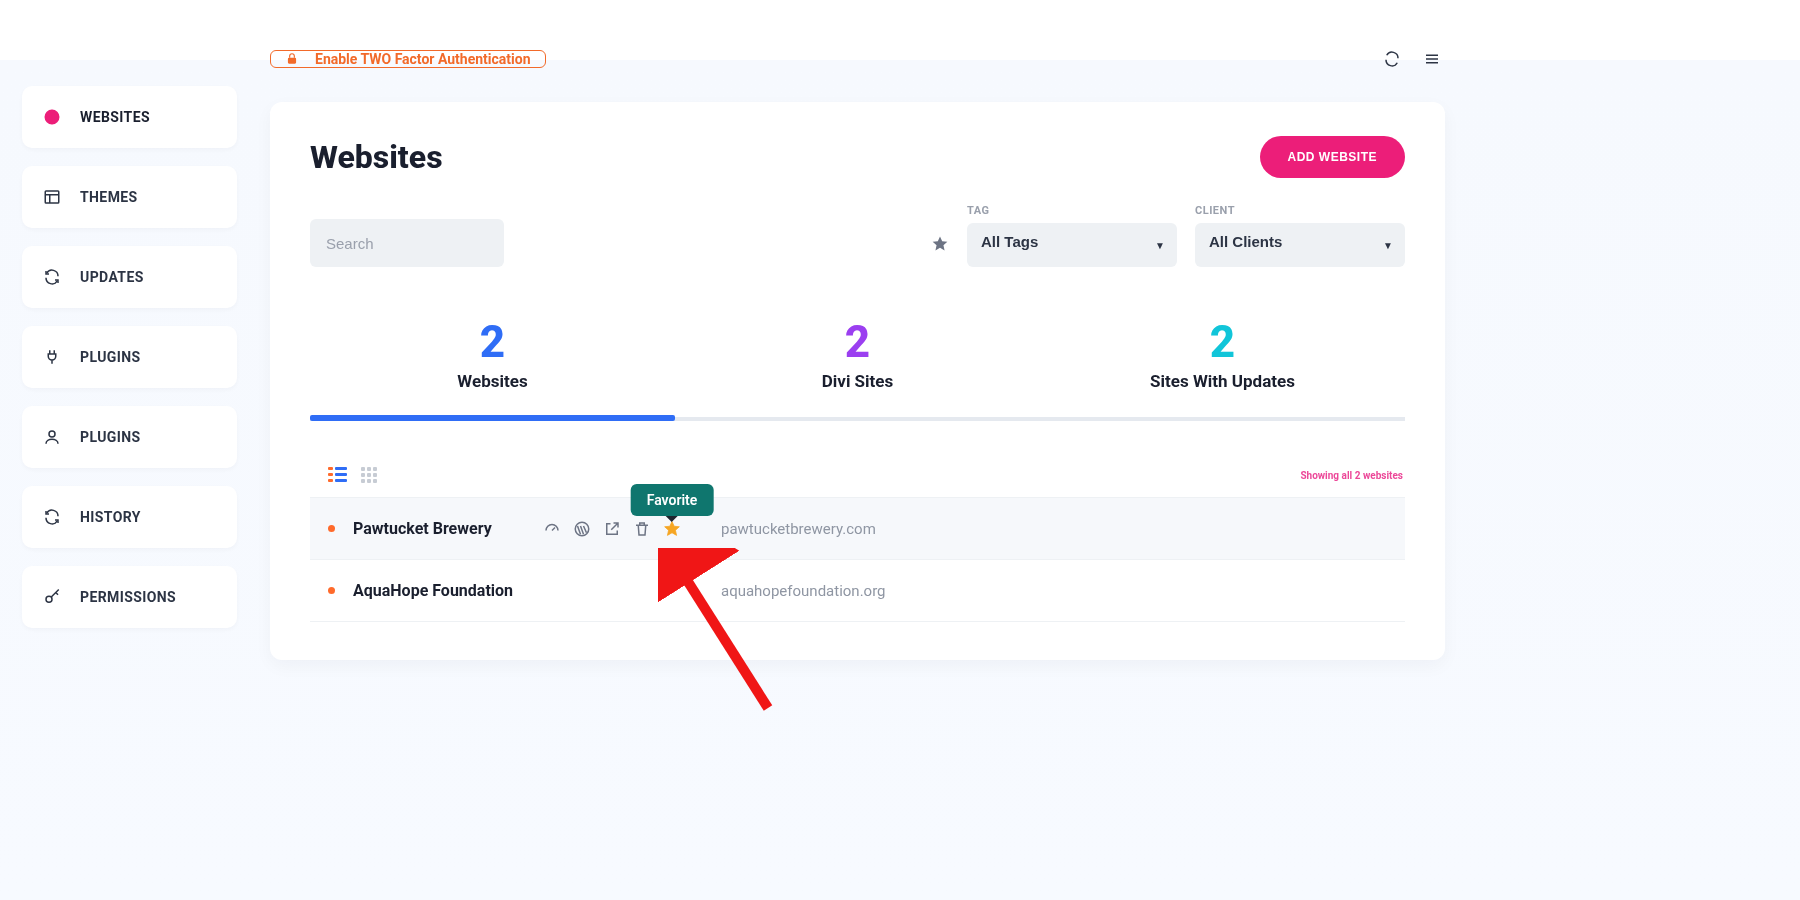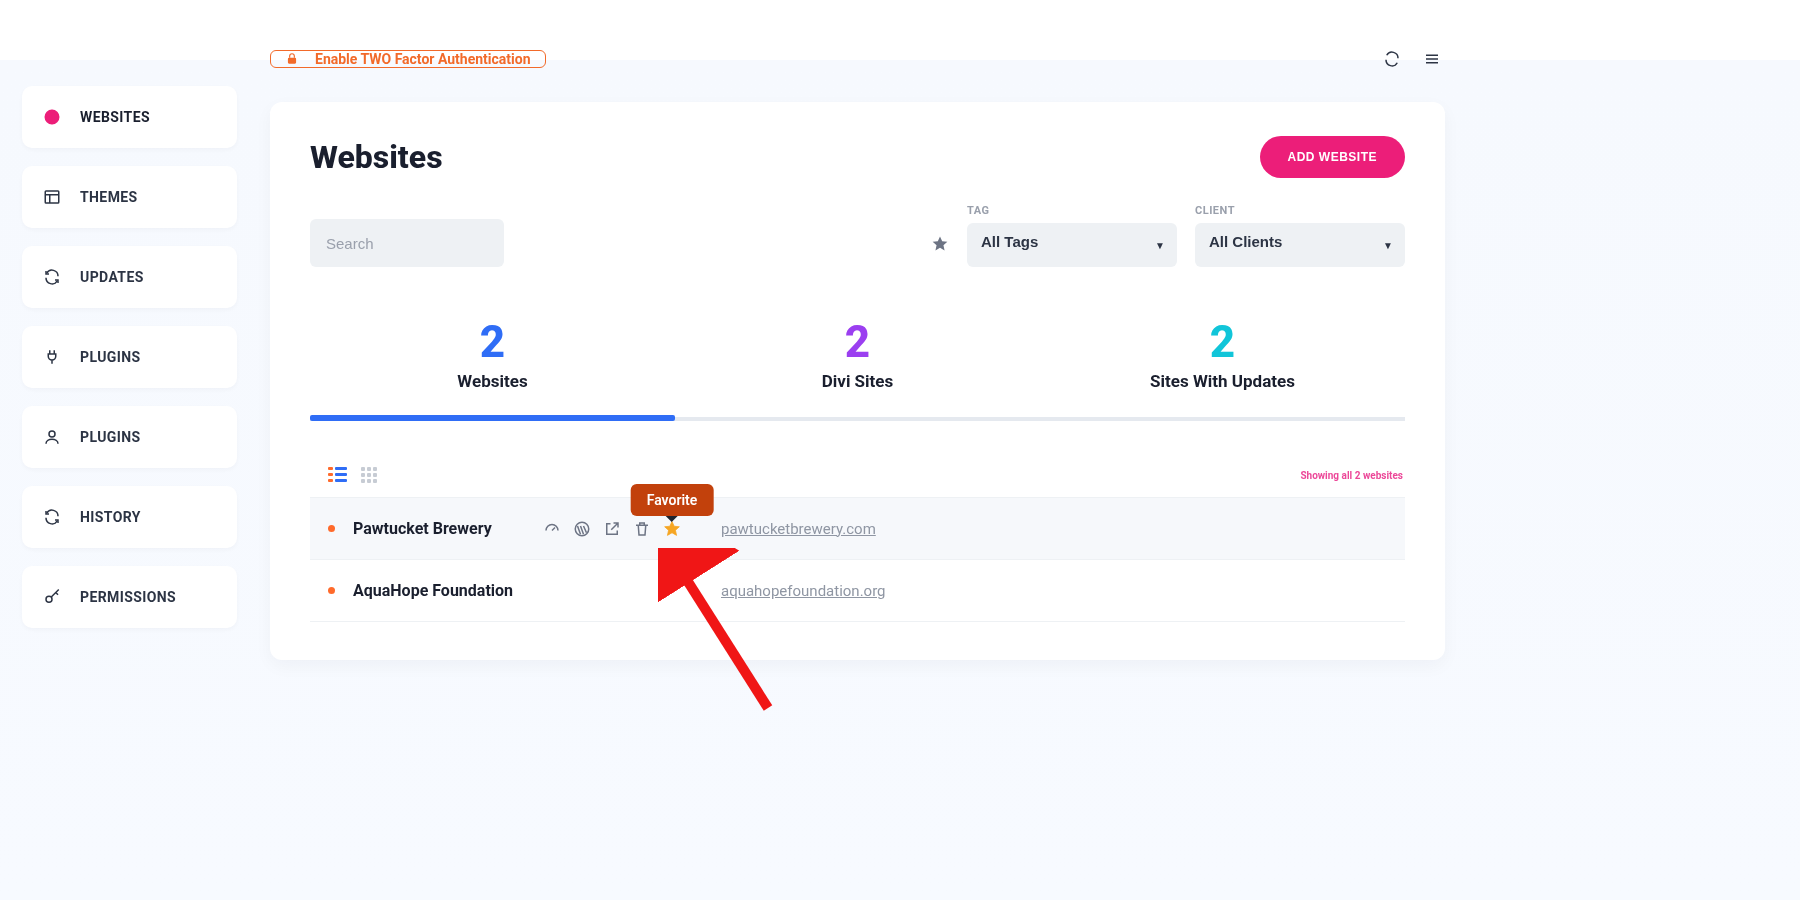--- a/index.html
+++ b/index.html
@@ -182,25 +182,25 @@
     padding: 0 18px;
     gap: 18px;
     position: relative;
   }
   .row:hover, .row.hovered { background:#f6f8fb;}
   .dot { width:7px; height:7px; border-radius:50%; background:#ff6a2b;}
   .site-name { font-size:16px; font-weight:700; color:#1a1f2e; min-width: 172px;}
   .row-actions { display:flex; gap:12px; align-items:center; color:#6d7484;}
   .row-actions .ia { width:18px; height:18px; display:flex; align-items:center; justify-content:center; cursor:pointer;}
   .row-actions .ia.star svg { fill:#f6a623; stroke:#f6a623;}
-  .site-url { margin-left: 22px; color:#8f96a3; font-size:15px;text-decoration:underline;}
+  .site-url { margin-left: 22px; color:#8f96a3; font-size:15px;}
   .tooltip {
     position:absolute;
     top:-36px;
-    background:#c2410c;
+    background:#0f766e;
     color:#fff;
     font-size:14px;
     font-weight:600;
     padding:8px 16px;
     border-radius:6px;
     white-space:nowrap;
     text-align:center;
   }
   .tooltip::after{
     content:"";

